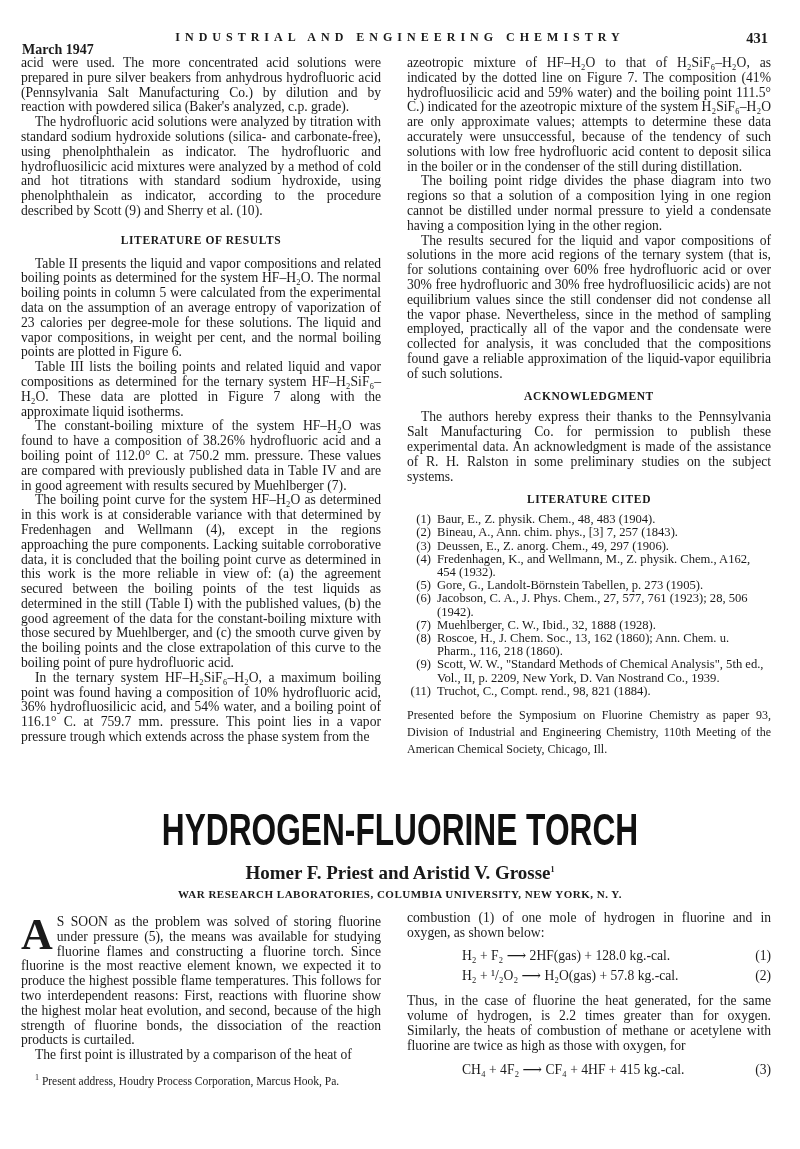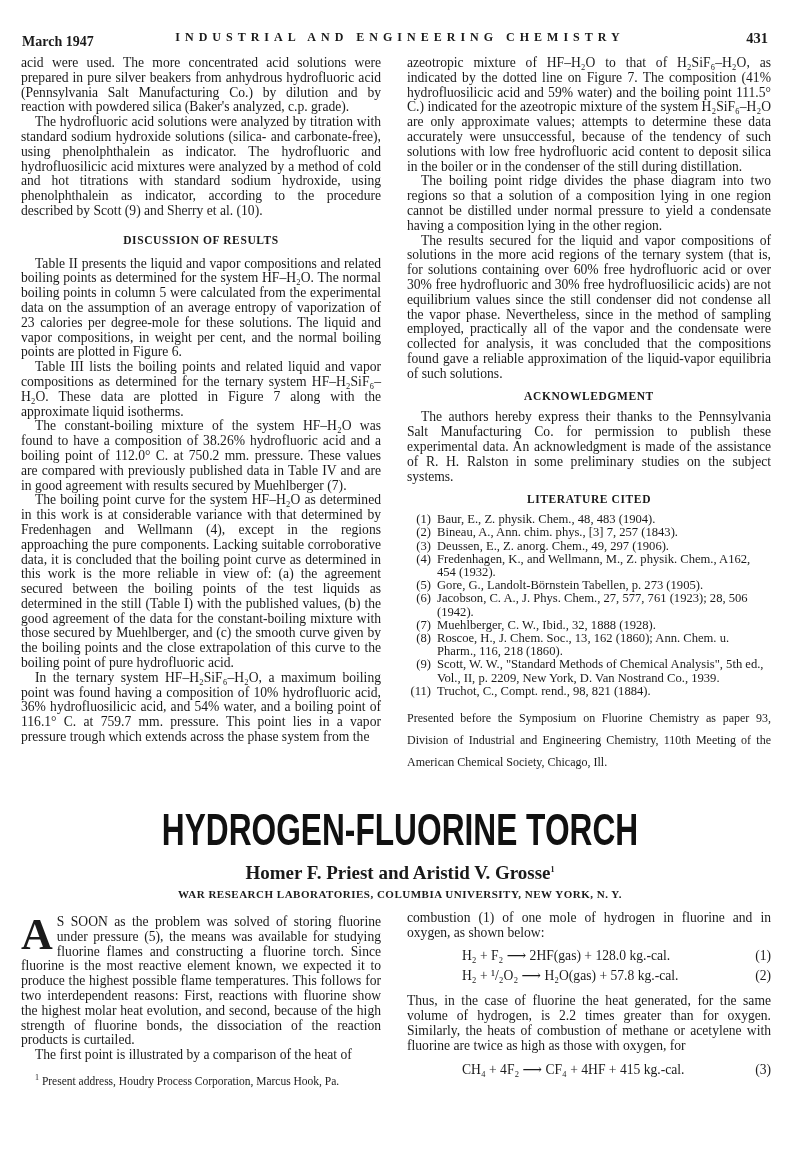--- a/index.html
+++ b/index.html
@@ -1,32 +1,32 @@
 <!DOCTYPE html>
 <html><head>
 <meta charset="utf-8">
 <style>
   html, body { margin:0; padding:0; background:#ffffff; }
   body { width:800px; height:1149px; position:relative; overflow:hidden; color:#1a1a1a;
          font-family:"Liberation Serif","DejaVu Serif",serif; }
   .hdr { position:absolute; top:28px; left:22px; width:756px; height:20px; font-size:14px; }
-  .hdr .date { position:absolute; left:0; top:6px; font-weight:bold; font-size:14px; }
+  .hdr .date { position:absolute; left:0; top:14px; font-weight:bold; font-size:14px; }
   .hdr .journal { position:absolute; left:0; right:0; text-align:center; top:2px; letter-spacing:5px; font-size:12px; font-weight:bold; }
   .hdr .page { position:absolute; right:10px; top:2px; font-weight:bold; font-size:14.5px; }
   .col { position:absolute; font-size:13.6px; line-height:14.8px; text-align:justify; }
   .colL { left:21px; width:360px; }
   .colR { left:407px; width:364px; }
   p { margin:0; text-indent:14px; }
   p.noind { text-indent:0; }
   .sechead { text-align:center; font-weight:bold; font-size:11.5px; letter-spacing:0.6px; margin:0; }
   .refs { font-size:12.6px; line-height:13.2px; }
   .ref { display:flex; text-align:left; }
   .ref .n { width:24px; flex:none; text-align:right; padding-right:6px; }
   .ref .t { flex:1; padding-left:0; }
-  .presented { font-size:12px; line-height:22px; text-align:justify; }
+  .presented { font-size:12px; line-height:17px; text-align:justify; }
   .title { position:absolute; top:805px; left:0; width:800px; text-align:center;
            font-family:"Liberation Sans","DejaVu Sans",sans-serif; font-weight:bold;
            font-size:44px; letter-spacing:0px; transform:scaleX(0.72); transform-origin:center; color:#111; }
   .authors { position:absolute; top:862px; left:0; width:800px; text-align:center; font-weight:bold; font-size:19px; }
   .affil { position:absolute; top:888px; left:0; width:800px; text-align:center; font-weight:bold; font-size:11px; letter-spacing:0.5px; }
   .dropcap { float:left; font-size:44px; line-height:36px; font-weight:bold; margin:2px 4px 0 0; }
   .eq { display:flex; font-size:13.6px; margin:0; }
   .eq .body { flex:1; padding-left:55px; }
   .eq .num { width:40px; text-align:right; }
   .footnote { font-size:11.5px; margin-top:8px; padding-left:14px; }
@@ -38,21 +38,21 @@
 <div class="hdr">
   <span class="date">March 1947</span>
   <span class="journal">INDUSTRIAL AND ENGINEERING CHEMISTRY</span>
   <span class="page">431</span>
 </div>
 
 <div class="col colL" style="top:56px;">
   <p class="noind">acid were used. The more concentrated acid solutions were prepared in pure silver beakers from anhydrous hydrofluoric acid (Pennsylvania Salt Manufacturing Co.) by dilution and by reaction with powdered silica (Baker's analyzed, c.p. grade).</p>
   <p>The hydrofluoric acid solutions were analyzed by titration with standard sodium hydroxide solutions (silica- and carbonate-free), using phenolphthalein as indicator. The hydrofluoric and hydrofluosilicic acid mixtures were analyzed by a method of cold and hot titrations with standard sodium hydroxide, using phenolphthalein as indicator, according to the procedure described by Scott (9) and Sherry et al. (10).</p>
   <div style="height:14px"></div>
-  <h3 class="sechead">DISCUSSION OF RESULTS</h3>
+  <h3 class="sechead">LITERATURE OF RESULTS</h3>
   <div style="height:9px"></div>
   <p>Table II presents the liquid and vapor compositions and related boiling points as determined for the system HF–H₂O. The normal boiling points in column 5 were calculated from the experimental data on the assumption of an average entropy of vaporization of 23 calories per degree-mole for these solutions. The liquid and vapor compositions, in weight per cent, and the normal boiling points are plotted in Figure 6.</p>
   <p>Table III lists the boiling points and related liquid and vapor compositions as determined for the ternary system HF–H₂SiF₆–H₂O. These data are plotted in Figure 7 along with the approximate liquid isotherms.</p>
   <p>The constant-boiling mixture of the system HF–H₂O was found to have a composition of 38.26% hydrofluoric acid and a boiling point of 112.0° C. at 750.2 mm. pressure. These values are compared with previously published data in Table IV and are in good agreement with results secured by Muehlberger (7).</p>
   <p>The boiling point curve for the system HF–H₂O as determined in this work is at considerable variance with that determined by Fredenhagen and Wellmann (4), except in the regions approaching the pure components. Lacking suitable corroborative data, it is concluded that the boiling point curve as determined in this work is the more reliable in view of: (a) the agreement secured between the boiling points of the test liquids as determined in the still (Table I) with the published values, (b) the good agreement of the data for the constant-boiling mixture with those secured by Muehlberger, and (c) the smooth curve given by the boiling points and the close extrapolation of this curve to the boiling point of pure hydrofluoric acid.</p>
   <p>In the ternary system HF–H₂SiF₆–H₂O, a maximum boiling point was found having a composition of 10% hydrofluoric acid, 36% hydrofluosilicic acid, and 54% water, and a boiling point of 116.1° C. at 759.7 mm. pressure. This point lies in a vapor pressure trough which extends across the phase system from the</p>
 </div>
 
 <div class="col colR" style="top:56px;">
   <p class="noind">azeotropic mixture of HF–H₂O to that of H₂SiF₆–H₂O, as indicated by the dotted line on Figure 7. The composition (41% hydrofluosilicic acid and 59% water) and the boiling point 111.5° C.) indicated for the azeotropic mixture of the system H₂SiF₆–H₂O are only approximate values; attempts to determine these data accurately were unsuccessful, because of the tendency of such solutions with low free hydrofluoric acid content to deposit silica in the boiler or in the condenser of the still during distillation.</p>

